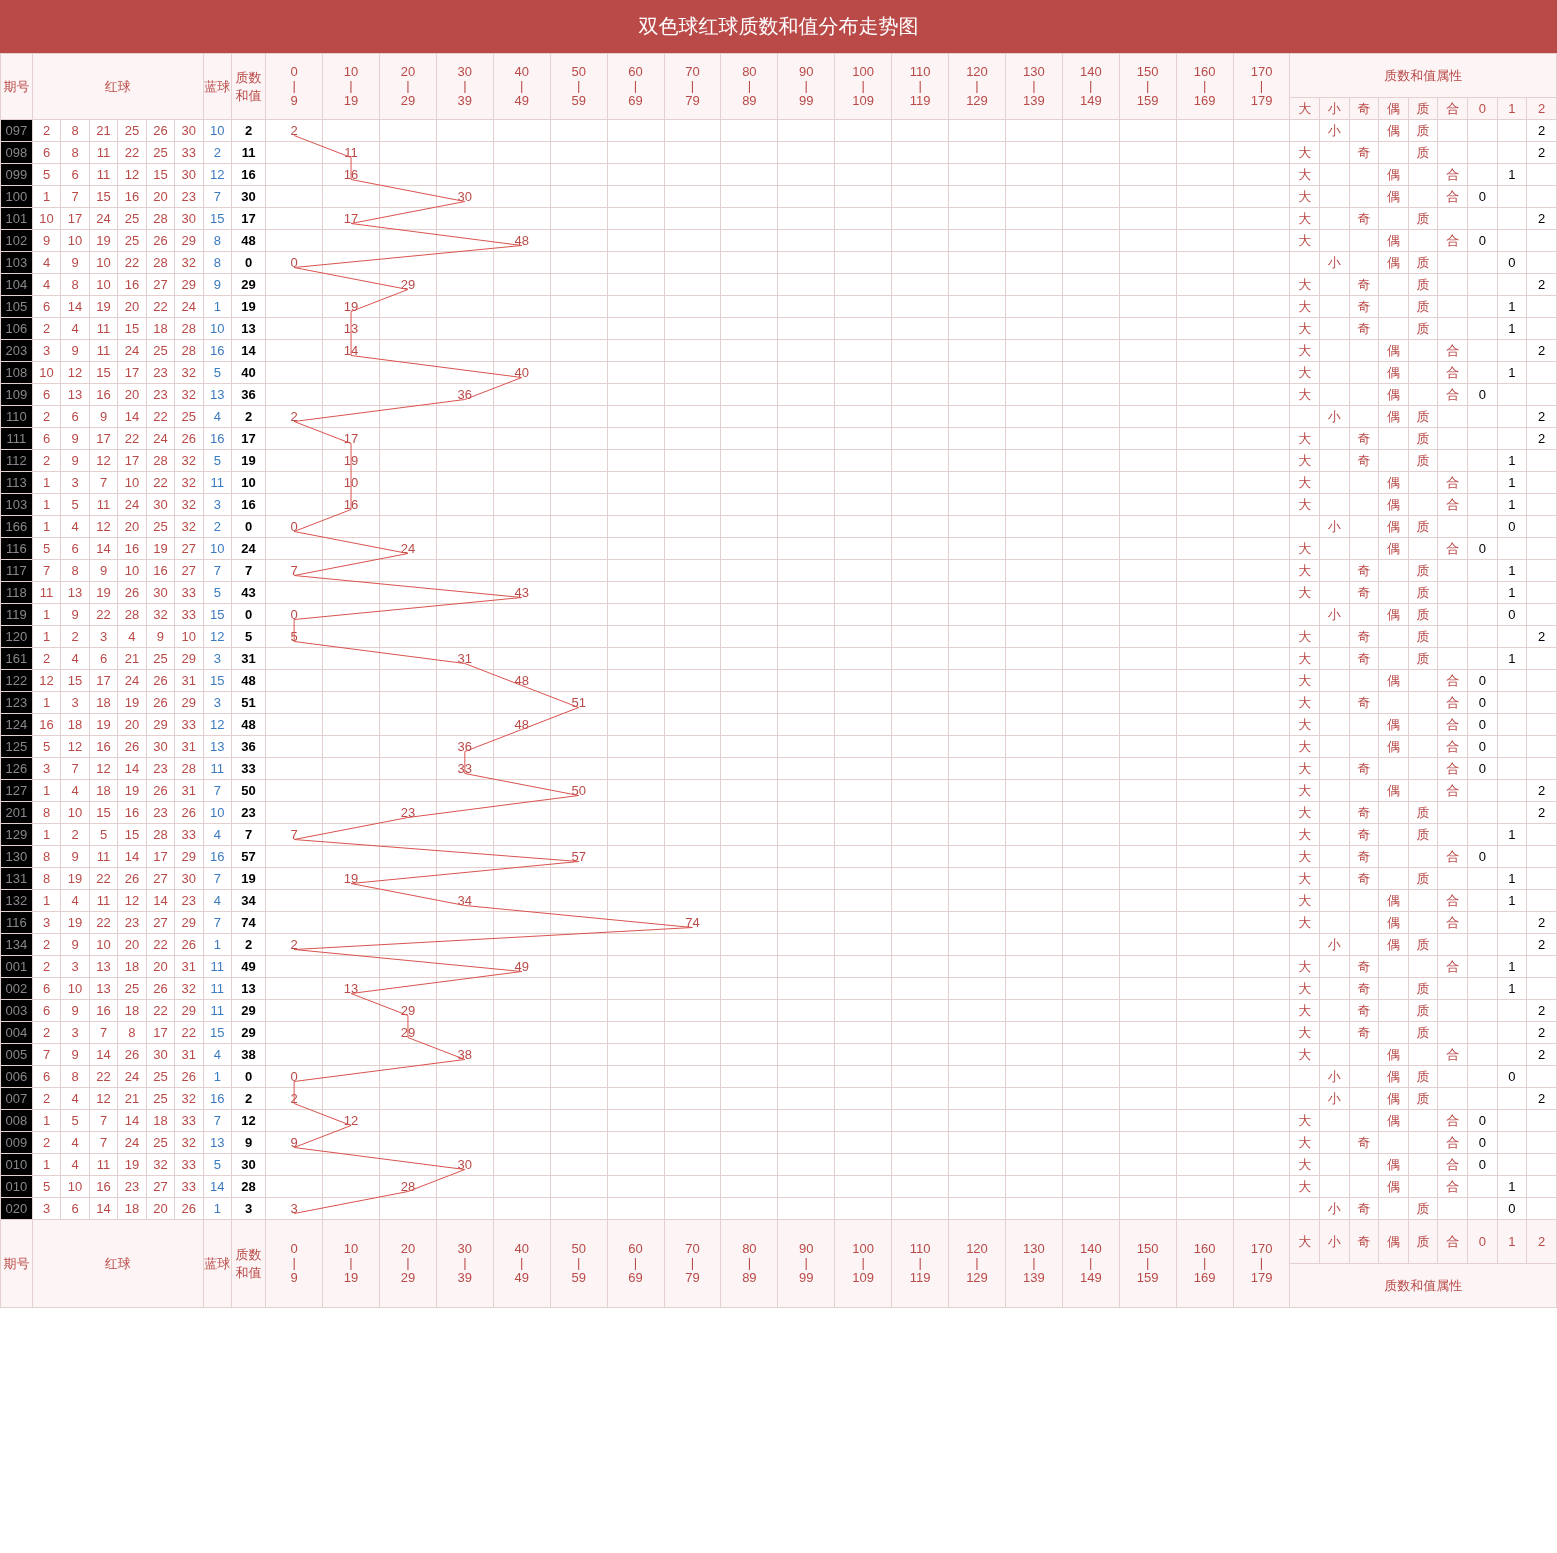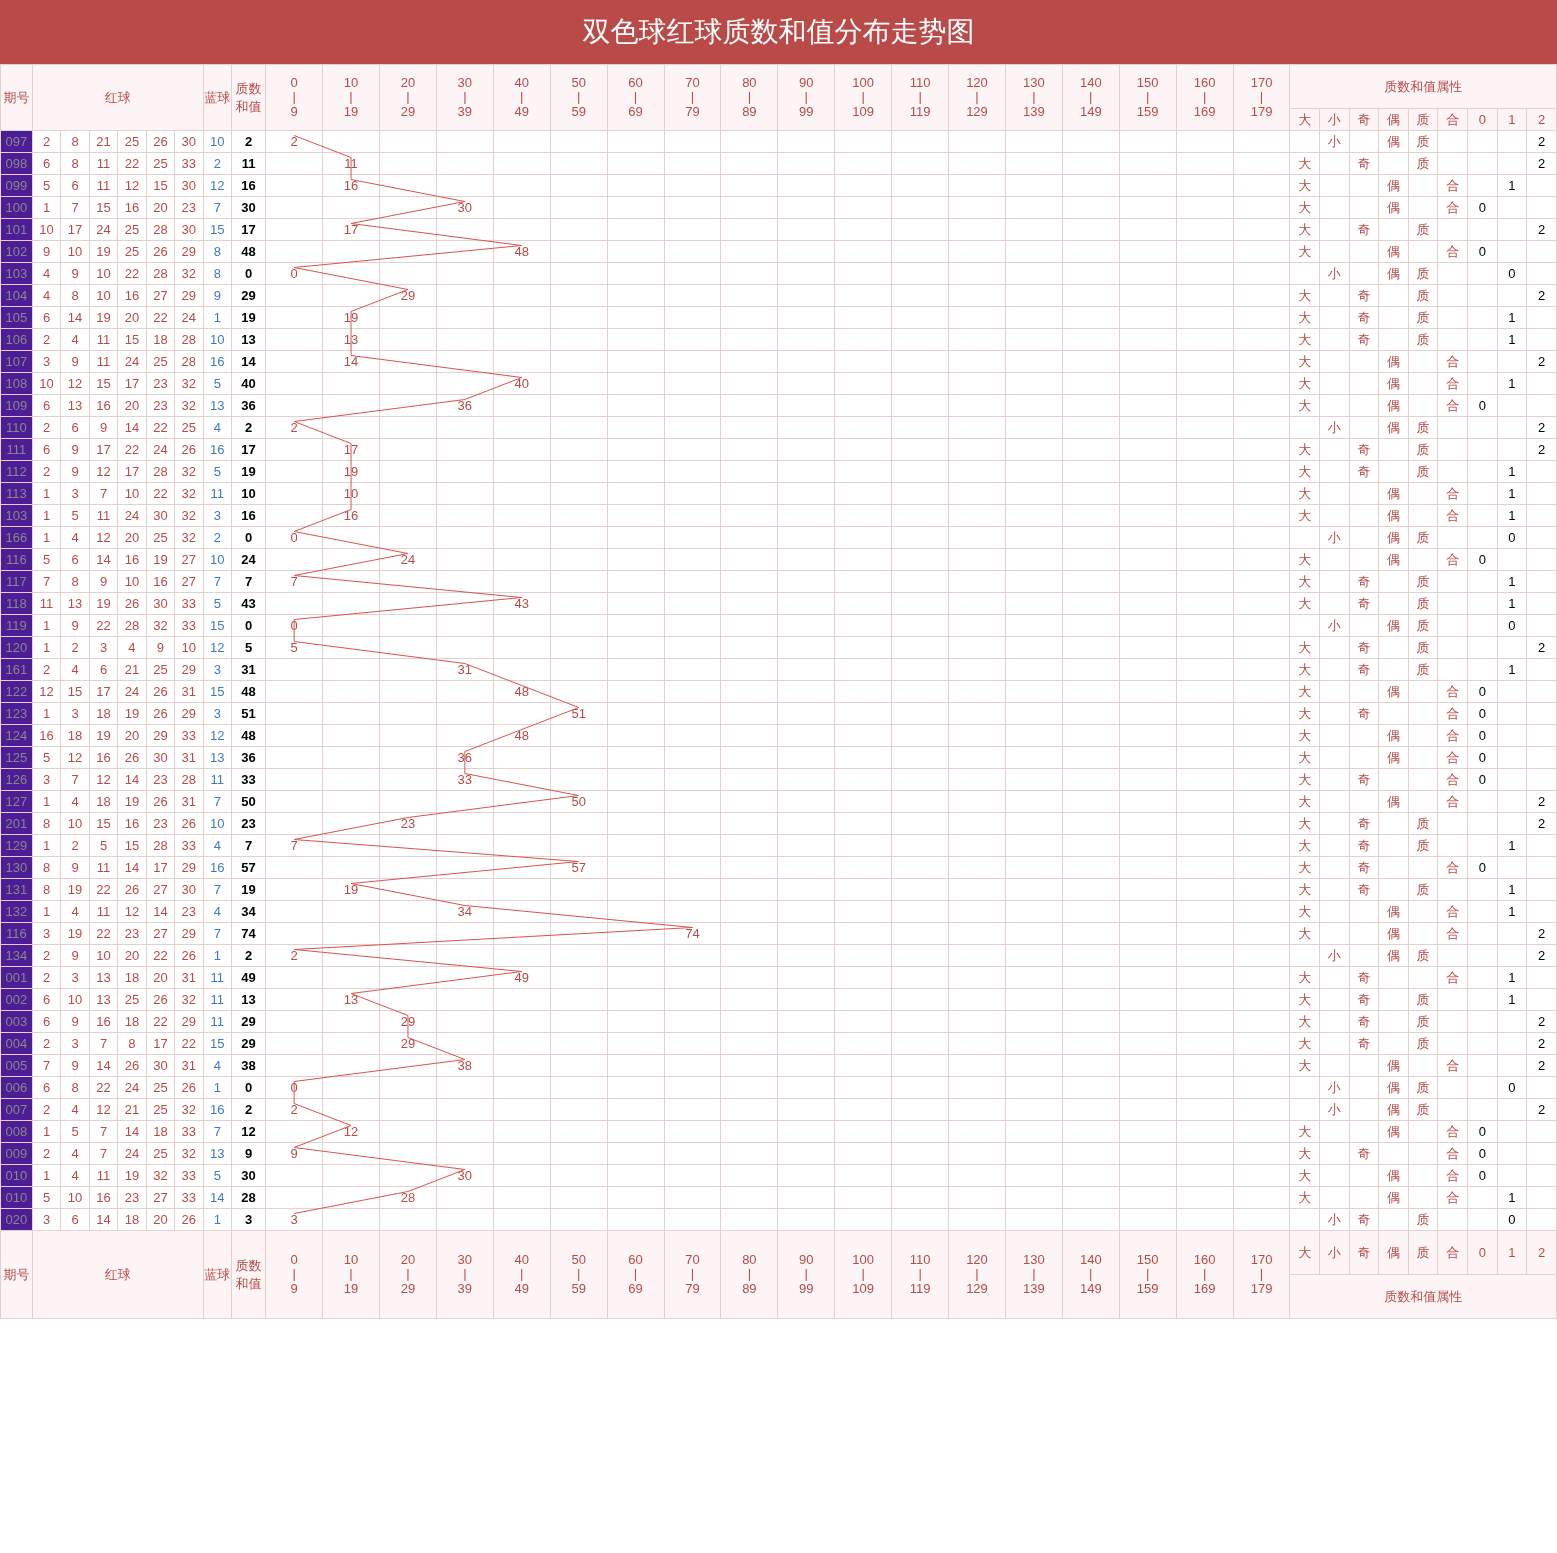--- a/index.html
+++ b/index.html
@@ -1,29 +1,29 @@
 <!DOCTYPE html>
 <html><head>
 <meta charset="utf-8">
 <style>
 *{box-sizing:border-box;margin:0;padding:0}
 body{font-family:Arial,"Microsoft YaHei",sans-serif;font-size:12px;background:#fff}
 .container{width:1557px;position:relative}
-.title{background:#b94a48;color:#fff;text-align:center;font-size:28px;padding:12px 0;border:1px solid #b94a48}
+.title{background:#b94a48;color:#fff;text-align:center;font-size:20px;padding:12px 0;border:1px solid #b94a48}
 table{border-collapse:collapse;width:100%;table-layout:fixed}
 th,td{border:1px solid #e5d0d0;padding:0;height:22px;text-align:center;vertical-align:middle;font-size:13px;font-weight:normal}
 thead th{background:#fdf5f5;color:#b94a48;font-weight:normal;font-size:13px}
 thead tr:first-child th{height:44px}
 .period-col{width:28px}
 .rb-col{width:25px}
 .bb-col{width:25px}
 .sum-col{width:30px}
 .range-col{width:50px}
 .attr-col{width:26px}
-td.period{background:#4c1d95;color:#888}
+td.period{background:#000000;color:#888}
 td.rb{color:#b94a48}
 td.bb{color:#3b7bbf}
 td.sum{color:#000;font-weight:bold}
 td.range{position:relative}
 td.range-val{color:#b94a48;font-weight:normal}
 td.attr{color:#b94a48}
 td.attr-black{color:#000}
 tfoot th{background:#fdf5f5;color:#b94a48;font-weight:normal;height:44px}
 svg.trend{position:absolute;top:0;left:0;pointer-events:none}
 .range-label{line-height:1.1;padding:2px 0}
@@ -455,21 +455,21 @@
           <td class="attr"></td>
           <td class="attr">奇</td>
           <td class="attr"></td>
           <td class="attr">质</td>
           <td class="attr"></td>
           <td class="attr-black"></td>
           <td class="attr-black">1</td>
           <td class="attr-black"></td>
         </tr>
         <tr>
-          <td class="period">107</td>
+          <td class="period">203</td>
           <td class="rb">3</td>
           <td class="rb">9</td>
           <td class="rb">11</td>
           <td class="rb">24</td>
           <td class="rb">25</td>
           <td class="rb">28</td>
           <td class="bb">16</td>
           <td class="sum">14</td>
           <td class="range"></td>
           <td class="range range-val">14</td>

